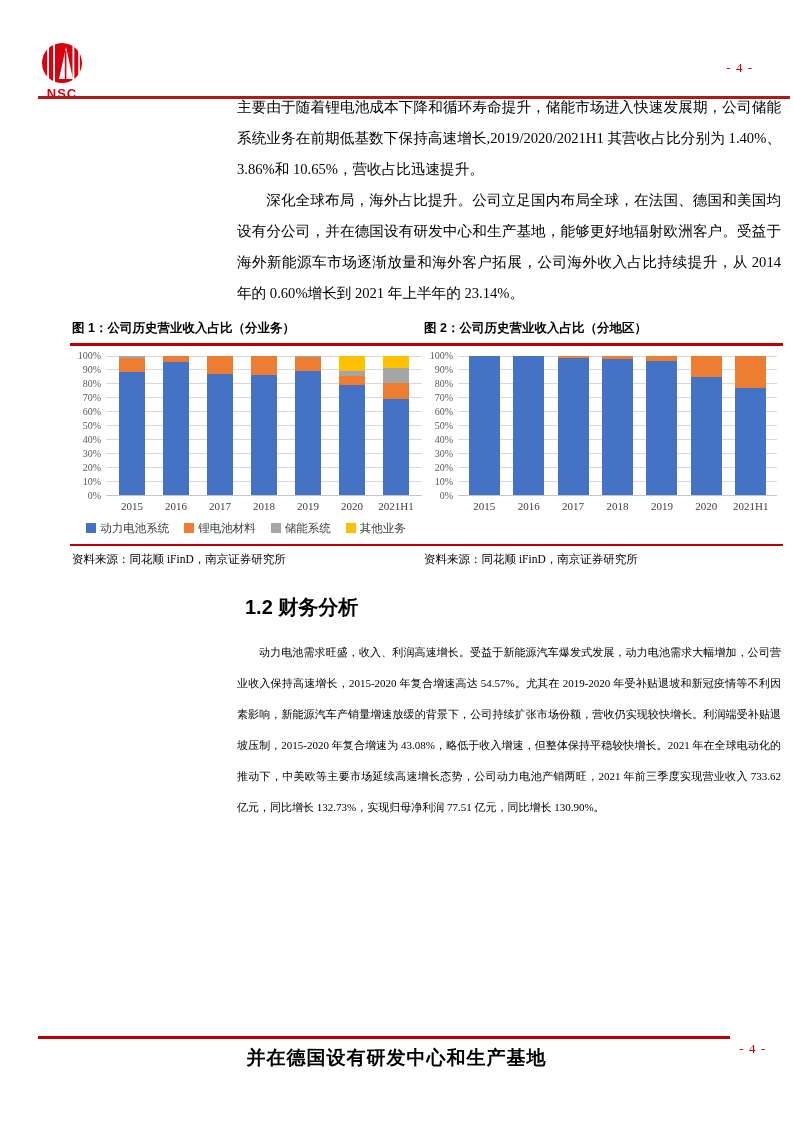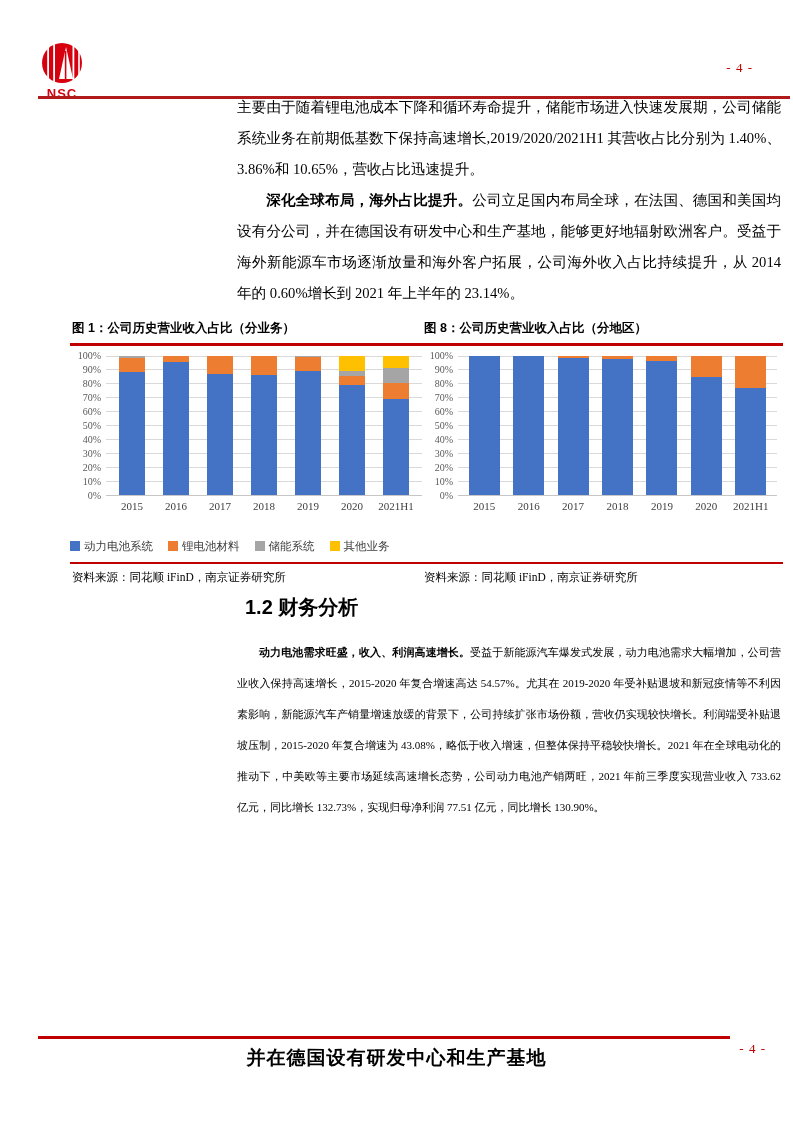--- a/index.html
+++ b/index.html
@@ -27,21 +27,21 @@
   }
   .header-pagenum {
     position:absolute; top:60px; right:40px; color:#c00000; font-size:13px; letter-spacing:1px;
   }
   .header-rule { position:absolute; top:96px; left:38px; right:3px; height:3px; background:#b01a1a; }
 
   
   .text-block { position:absolute; left:237px; width:544px; font-size:14.6px; line-height:31px; text-align:justify; }
   .tb1 { top:92px; }
   .para-indent { text-indent:2em; }
-  .lead { font-weight:bold; }
+  .lead { font-weight:normal; }
 
   
   .figure-block { position:absolute; top:317px; left:70px; width:713px; }
   .fig-grid { display:grid; grid-template-columns:352px 355px; }
   .fig-title {
     font-family:"Liberation Sans","DejaVu Sans",sans-serif;
     font-weight:bold; font-size:12.5px; padding:3px 0 6px 2px; white-space:nowrap;
   }
   .fig-rule { height:2.5px; background:#c00000; }
   .fig-charts { padding:10px 0 8px 0; }
@@ -55,21 +55,21 @@
   .plot { position:relative; flex:1; height:140px; border-bottom:1px solid #c6c6c6; }
   .gridline { position:absolute; left:0; right:0; height:0; border-top:1px solid #d9d9d9; }
   .bars { position:absolute; left:0; right:0; top:0; bottom:0; display:flex; padding:0 4px; }
   .bar-col { flex:1; display:flex; justify-content:center; height:100%; }
   .bar { height:100%; display:flex; flex-direction:column-reverse; }
   .chart-0 .bar { width:26px; }
   .chart-1 .bar { width:31px; }
   .seg { width:100%; }
   .x-labels { display:flex; margin-left:36px; padding:0 4px; font-size:11px; color:#404040; }
   .x-tick { flex:1; text-align:center; padding-top:4px; white-space:nowrap; }
-  .legend { display:flex; justify-content:flex-start; gap:15px; margin-top:27px;
+  .legend { display:flex; justify-content:center; gap:15px; margin-top:9px;
             font-size:11.5px; color:#404040; }
   .legend-item { display:flex; align-items:center; gap:4px; white-space:nowrap; }
   .swatch { width:10px; height:10px; display:inline-block; }
 
   
   .section-2 { position:absolute; top:594px; left:237px; width:544px; }
   .section-heading {
     font-family:"Liberation Sans","DejaVu Sans",sans-serif;
     font-weight:bold; font-size:20px; margin:0 0 16px 8px;
   }
@@ -109,21 +109,21 @@
   <div class="header-rule"></div>
 
   <div class="text-block tb1">
     <p><span>主要由于随着锂电池成本下降和循环寿命提升，储能市场进入快速发展期，公司储能系统业务在前期低基数下保持高速增长,2019/2020/2021H1 其营收占比分别为 1.40%、3.86%和 10.65%，营收占比迅速提升。</span></p>
     <p class="para-indent"><span class="lead">深化全球布局，海外占比提升。</span><span>公司立足国内布局全球，在法国、德国和美国均设有分公司，并在德国设有研发中心和生产基地，能够更好地辐射欧洲客户。受益于海外新能源车市场逐渐放量和海外客户拓展，公司海外收入占比持续提升，从 2014 年的 0.60%增长到 2021 年上半年的 23.14%。</span></p>
   </div>
 
   <div class="figure-block">
     <div class="fig-grid">
       <div class="fig-title">图 1：公司历史营业收入占比（分业务）</div>
-      <div class="fig-title">图 8：公司历史营业收入占比（分地区）</div>
+      <div class="fig-title">图 2：公司历史营业收入占比（分地区）</div>
     </div>
     <div class="fig-rule"></div>
     <div class="fig-grid fig-charts">
       <div class="chart chart-0">
         <div class="plot-row">
           <div class="y-axis">
               <div class="y-tick" style="top: 0%;">100%</div>
               <div class="y-tick" style="top: 10%;">90%</div>
               <div class="y-tick" style="top: 20%;">80%</div>
               <div class="y-tick" style="top: 30%;">70%</div>

